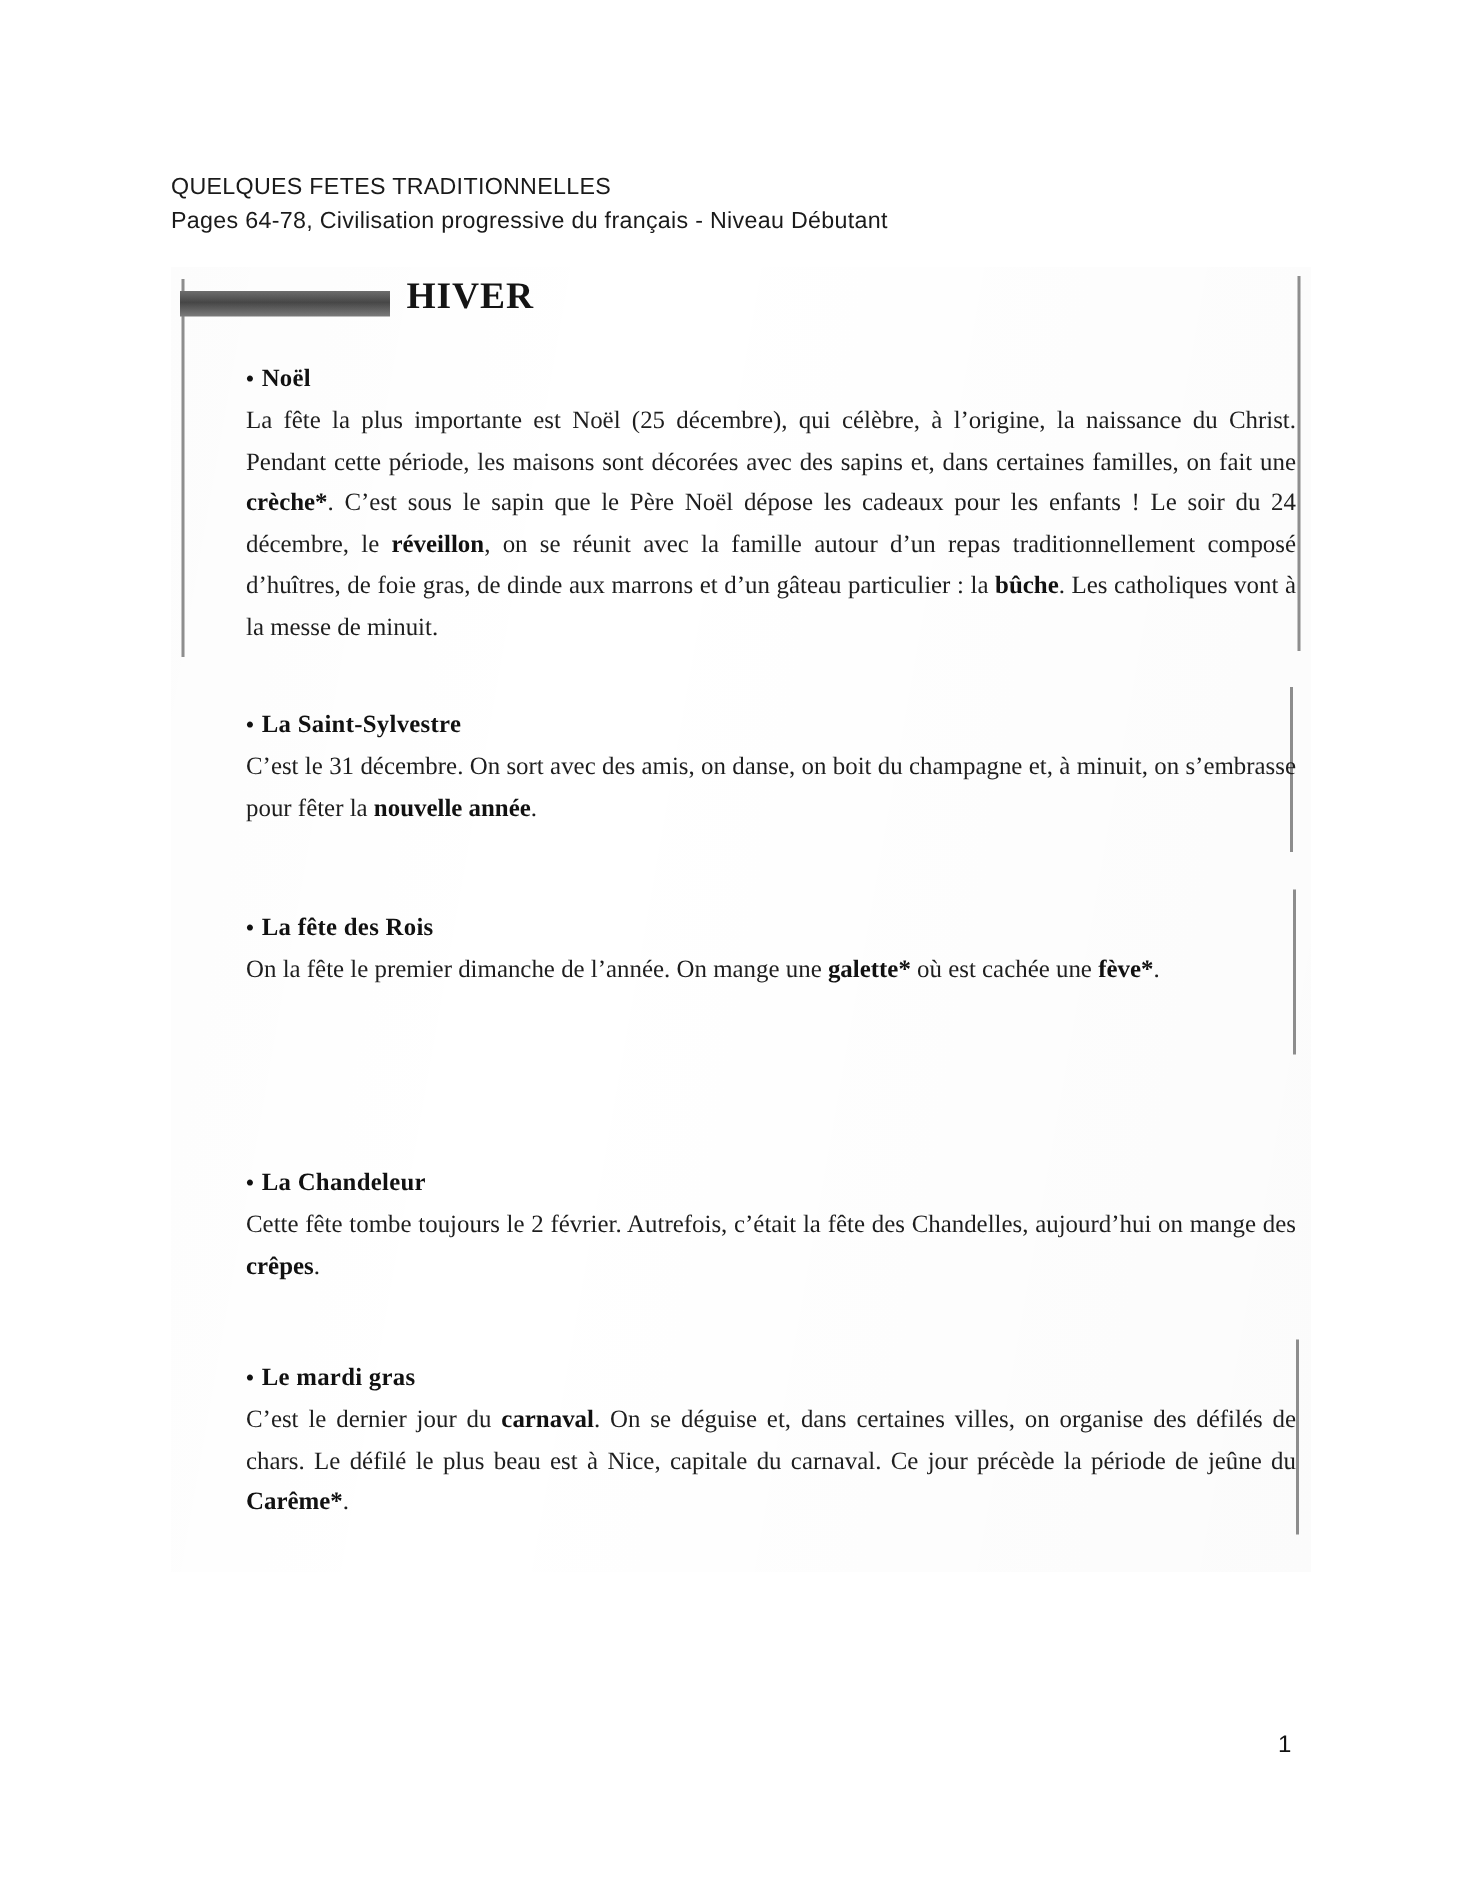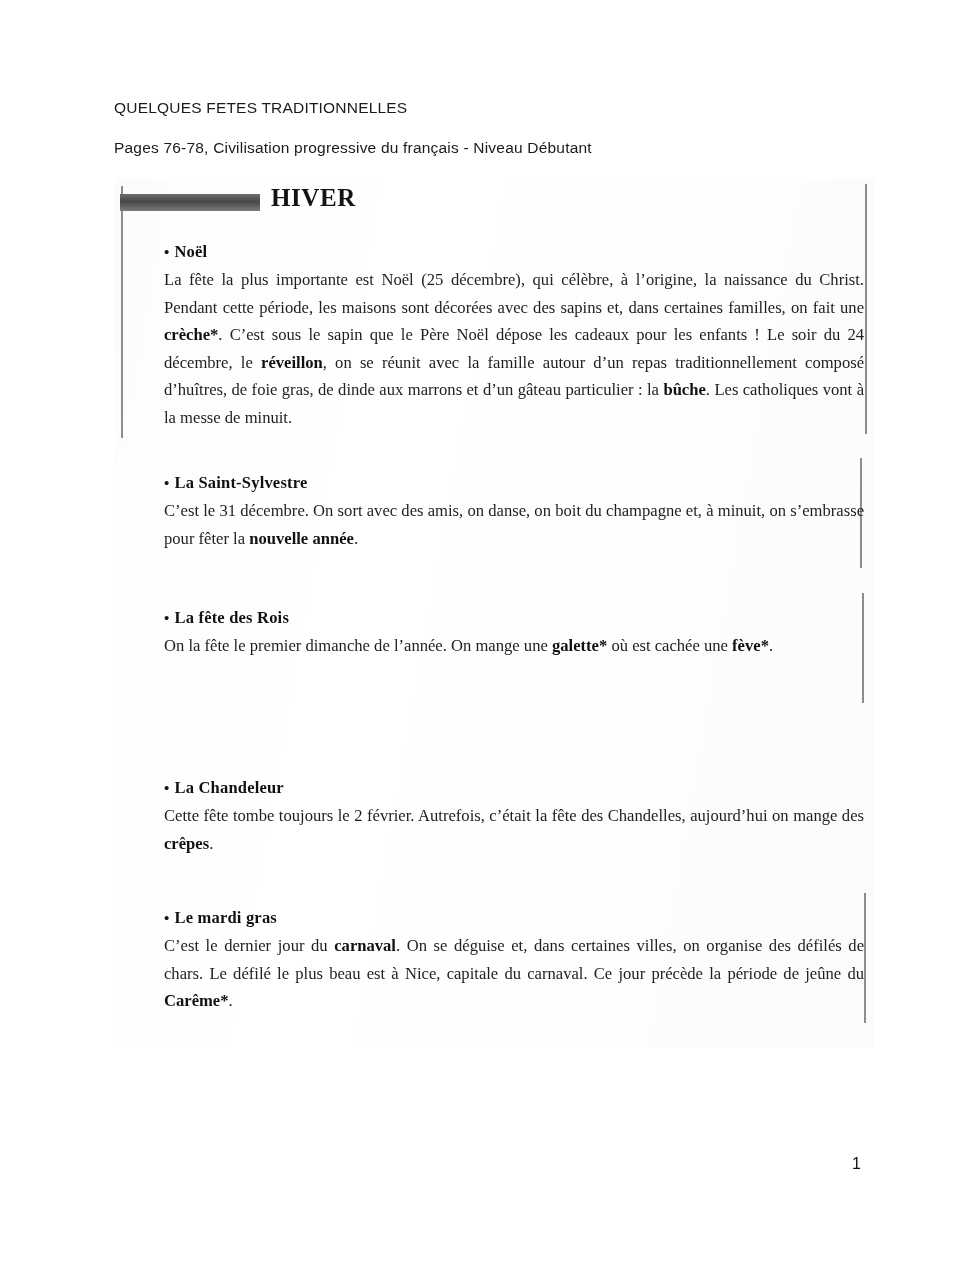--- a/index.html
+++ b/index.html
@@ -27,21 +27,21 @@
   
   .hdr {
     position: absolute;
     left: 114px;
     font-family: "Liberation Sans", sans-serif;
     font-size: 15.5px;
     color: #1a1a1a;
     letter-spacing: 0.2px;
     white-space: nowrap;
   }
-  .hdr-line1 { top: 99px; }
+  .hdr-line1 { top: 116px; }
   .hdr-line2 { top: 139px; }
   .hdr-line2 .bold { font-weight: normal; }
 
   
   .scan {
     position: absolute;
     left: 114px;
     top: 178px;
     width: 760px;
     height: 870px;
@@ -127,21 +127,21 @@
     font-size: 16px;
     color: #111;
   }
 </style>
 </head>
 <body>
 
 <div class="page">
 
   <div class="hdr hdr-line1">QUELQUES FETES TRADITIONNELLES</div>
-  <div class="hdr hdr-line2"><span>Pages 76-78, </span><span class="bold">Civilisation progressive du français - Niveau Débutant</span></div>
+  <div class="hdr hdr-line2"><span>Pages 64-78, </span><span class="bold">Civilisation progressive du français - Niveau Débutant</span></div>
 
   <div class="scan">
 
     <div class="edge edge-l1"></div>
     <div class="edge edge-r1"></div>
     <div class="edge edge-r2"></div>
     <div class="edge edge-r3"></div>
     <div class="edge edge-r4"></div>
 
     <div class="banner"></div>

